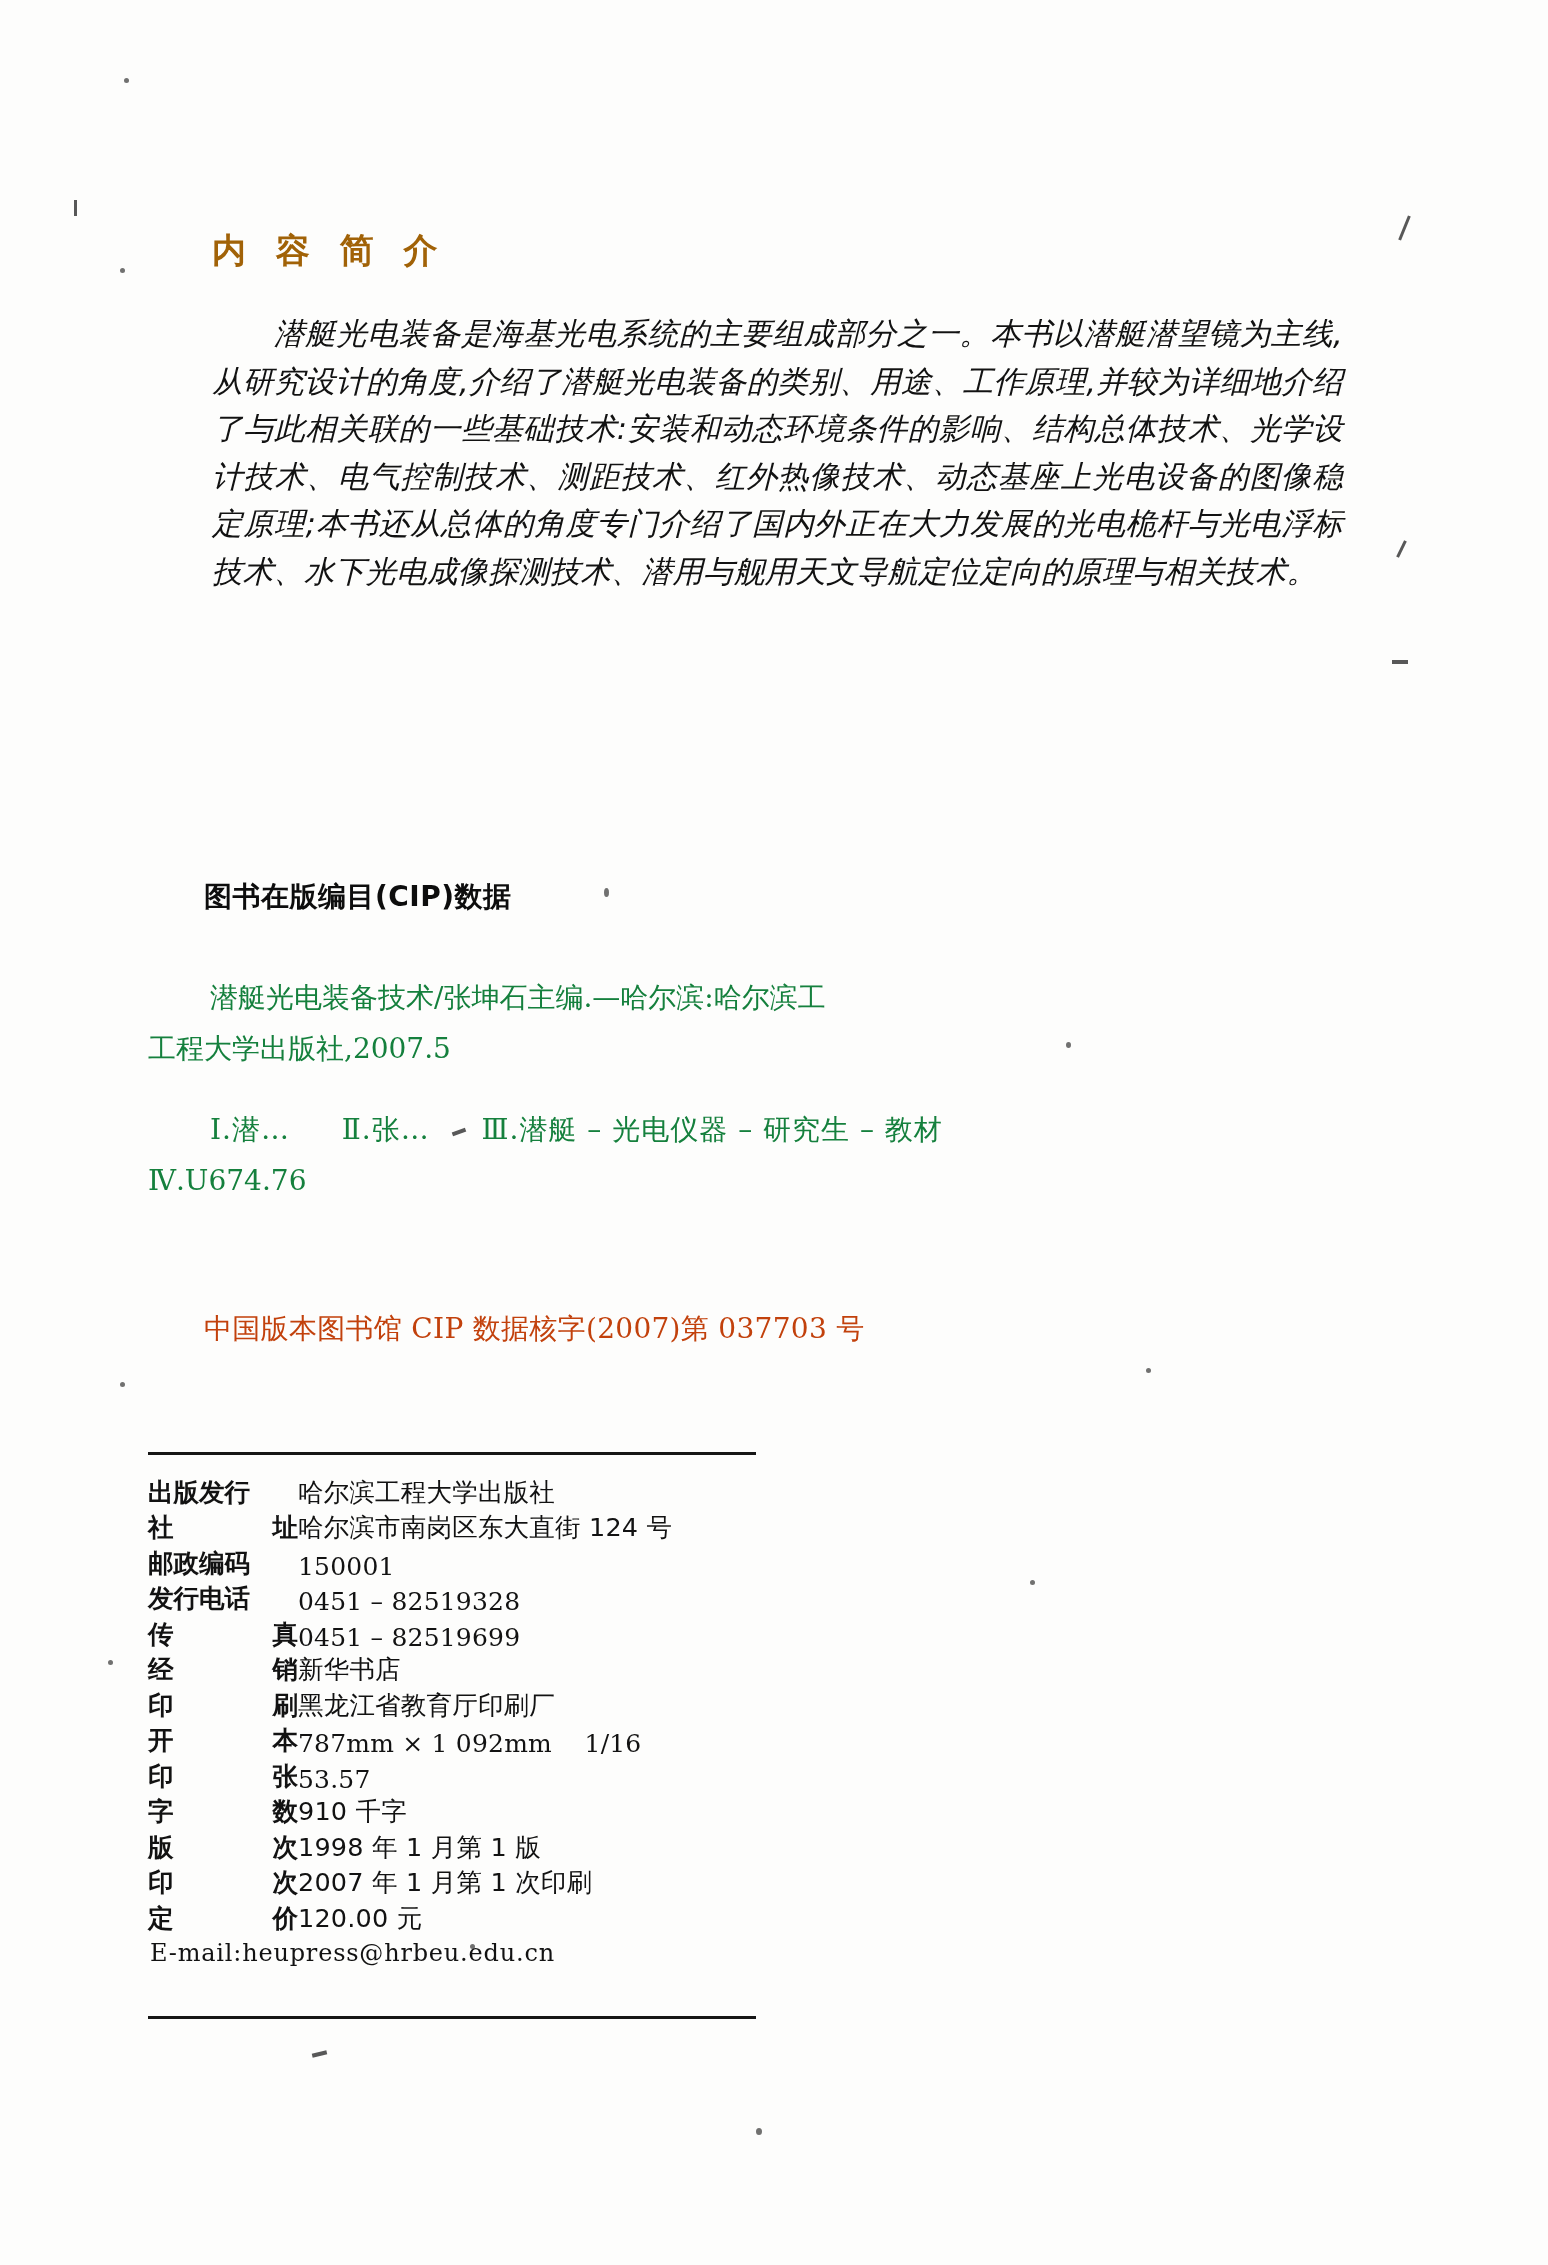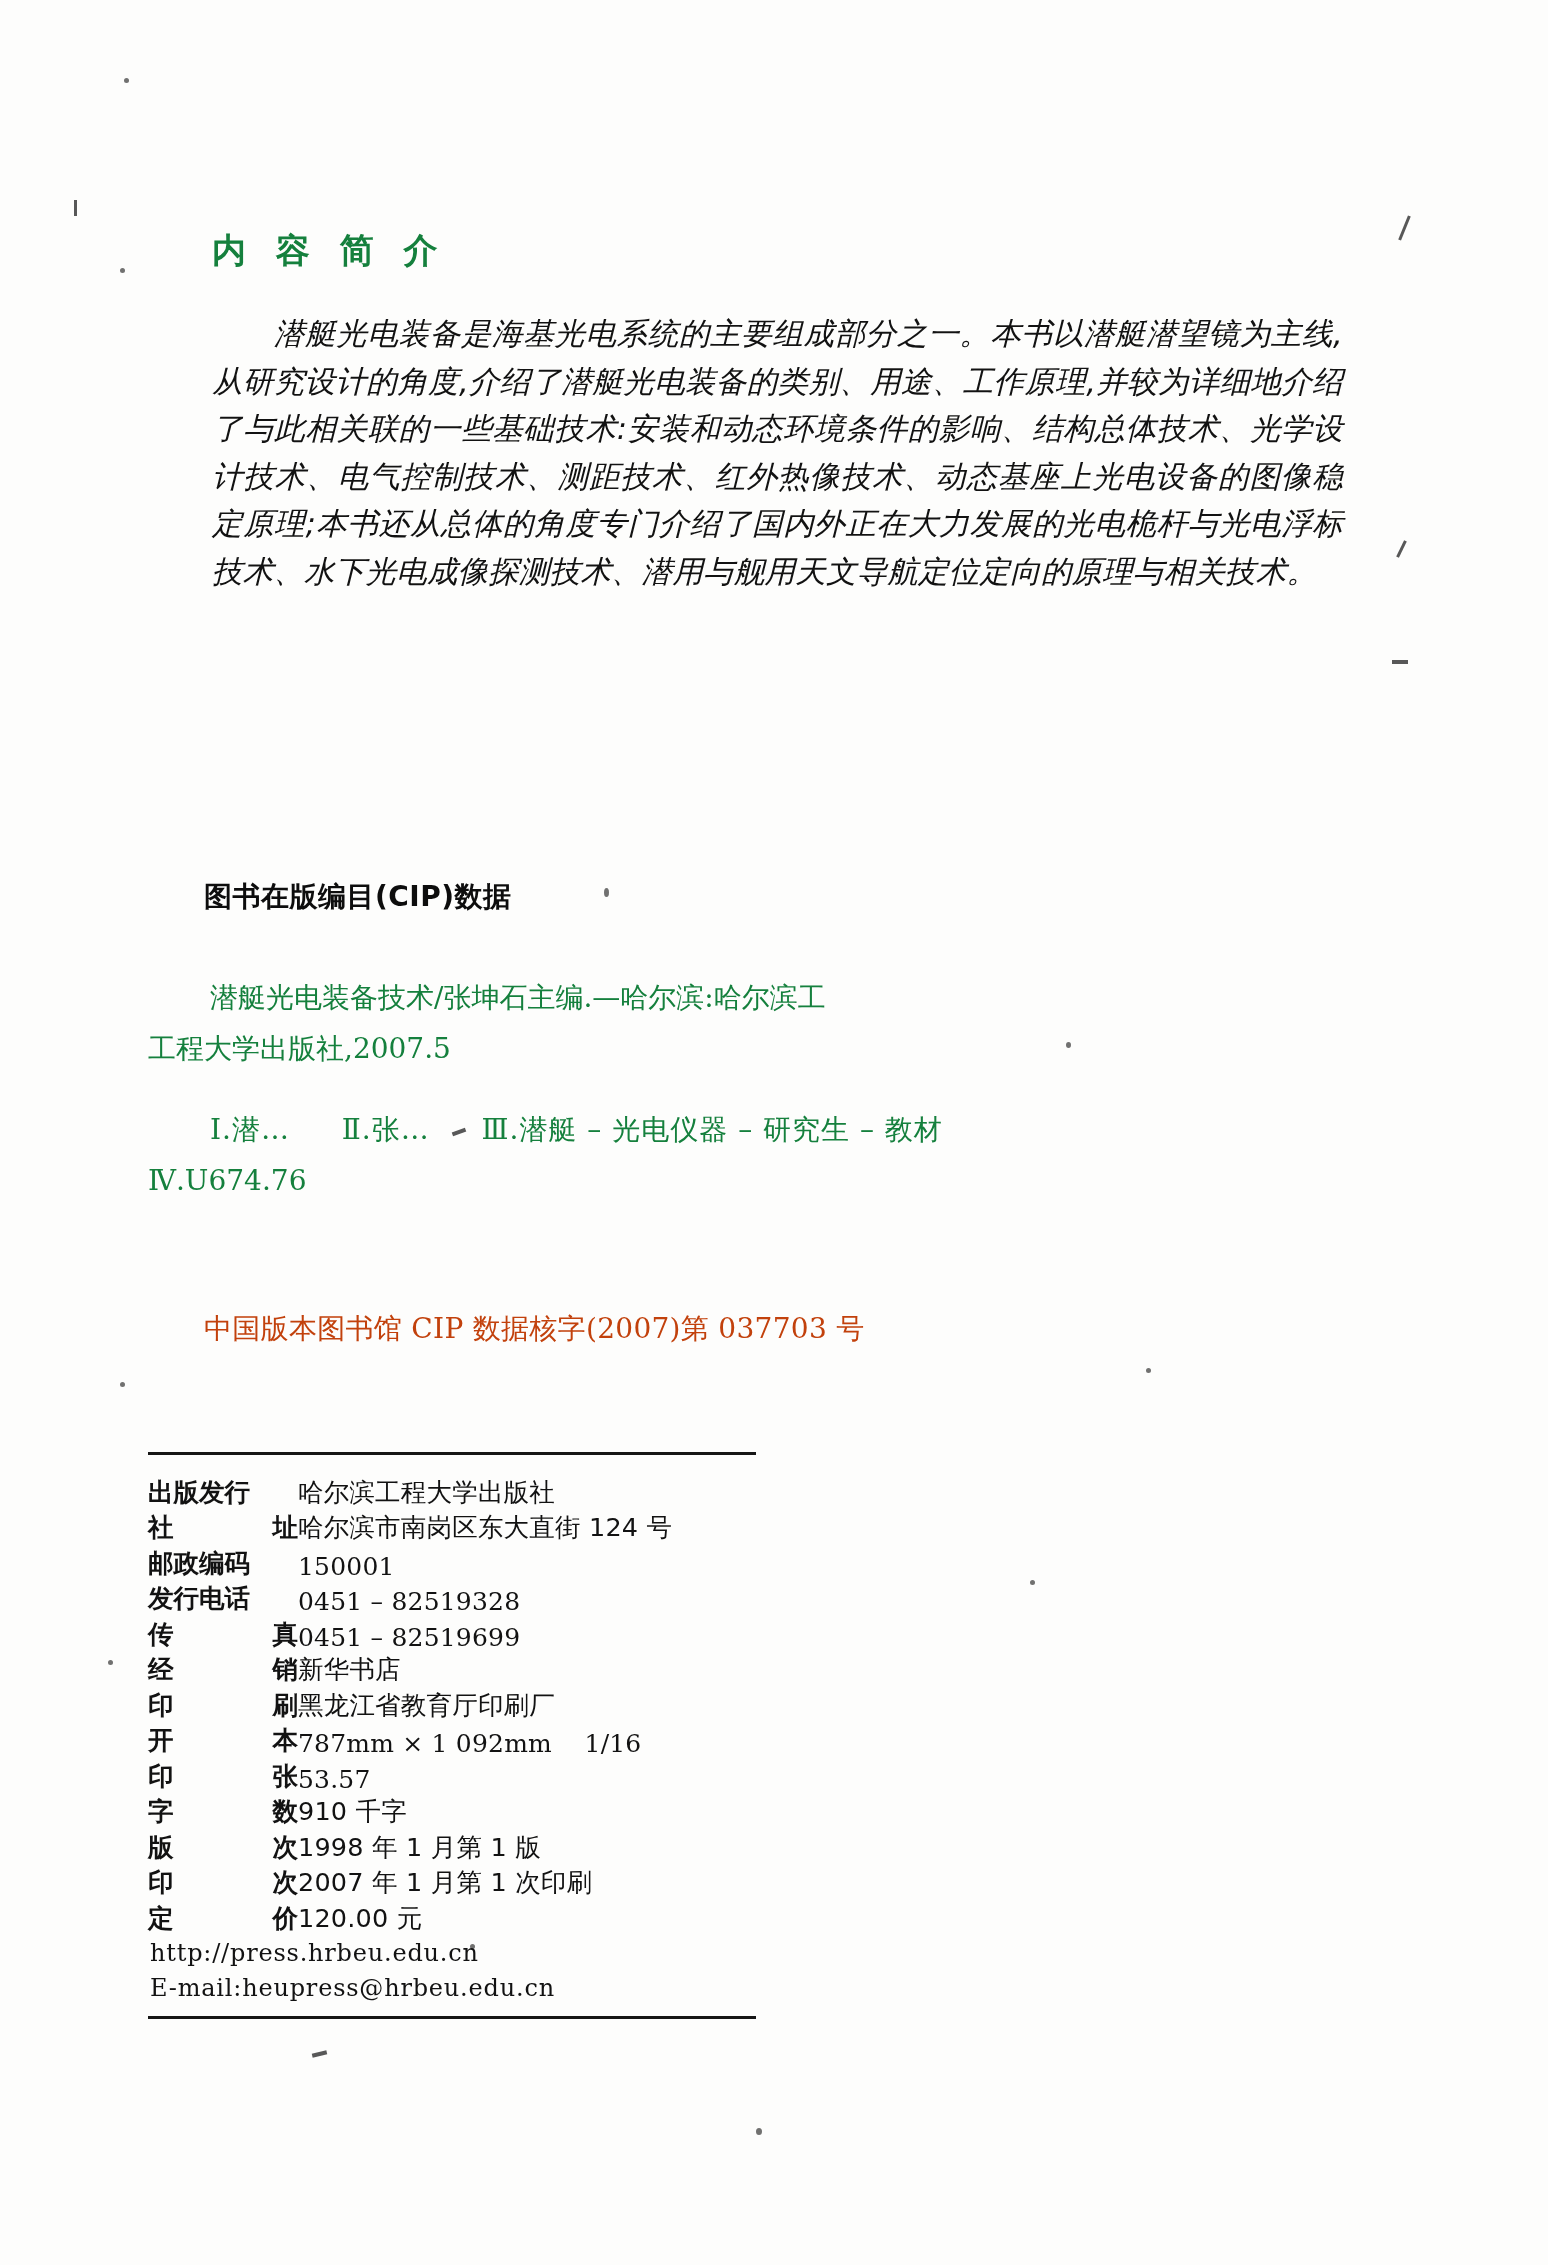--- a/index.html
+++ b/index.html
@@ -33,21 +33,21 @@
 
   
   .brief-title {
     font-family: "DejaVu Serif", "Liberation Serif", serif;
     font-weight: bold;
     font-size: 34px;
     letter-spacing: 9px;
     position: absolute;
     left: 212px;
     top: 228px;
-    color: #15803d;
+    color: #a16207;
   }
 
   .brief-body {
     position: absolute;
     left: 200px;
     top: 298px;
     width: 1155px;
     font-family: "DejaVu Sans", "Liberation Sans", sans-serif;
     font-size: 30.5px;
     line-height: 47.5px;
@@ -292,19 +292,18 @@
           <div class="imp-value cjk">2007 年 1 月第 1 次印刷</div>
         </div>
         <div class="imp-row">
           <div class="imp-label">
             <span>定</span>
             <span>价</span>
           </div>
           <div class="imp-value cjk">120.00 元</div>
         </div>
       </div>
-    <div class="web-row">http://press.hrbeu.edu.cn</div>
     <div class="web-row">E-mail:heupress@hrbeu.edu.cn</div>
   </div>
 
   <div class="rule rule-bot"></div>
 
 </div>
 
 </body></html>

